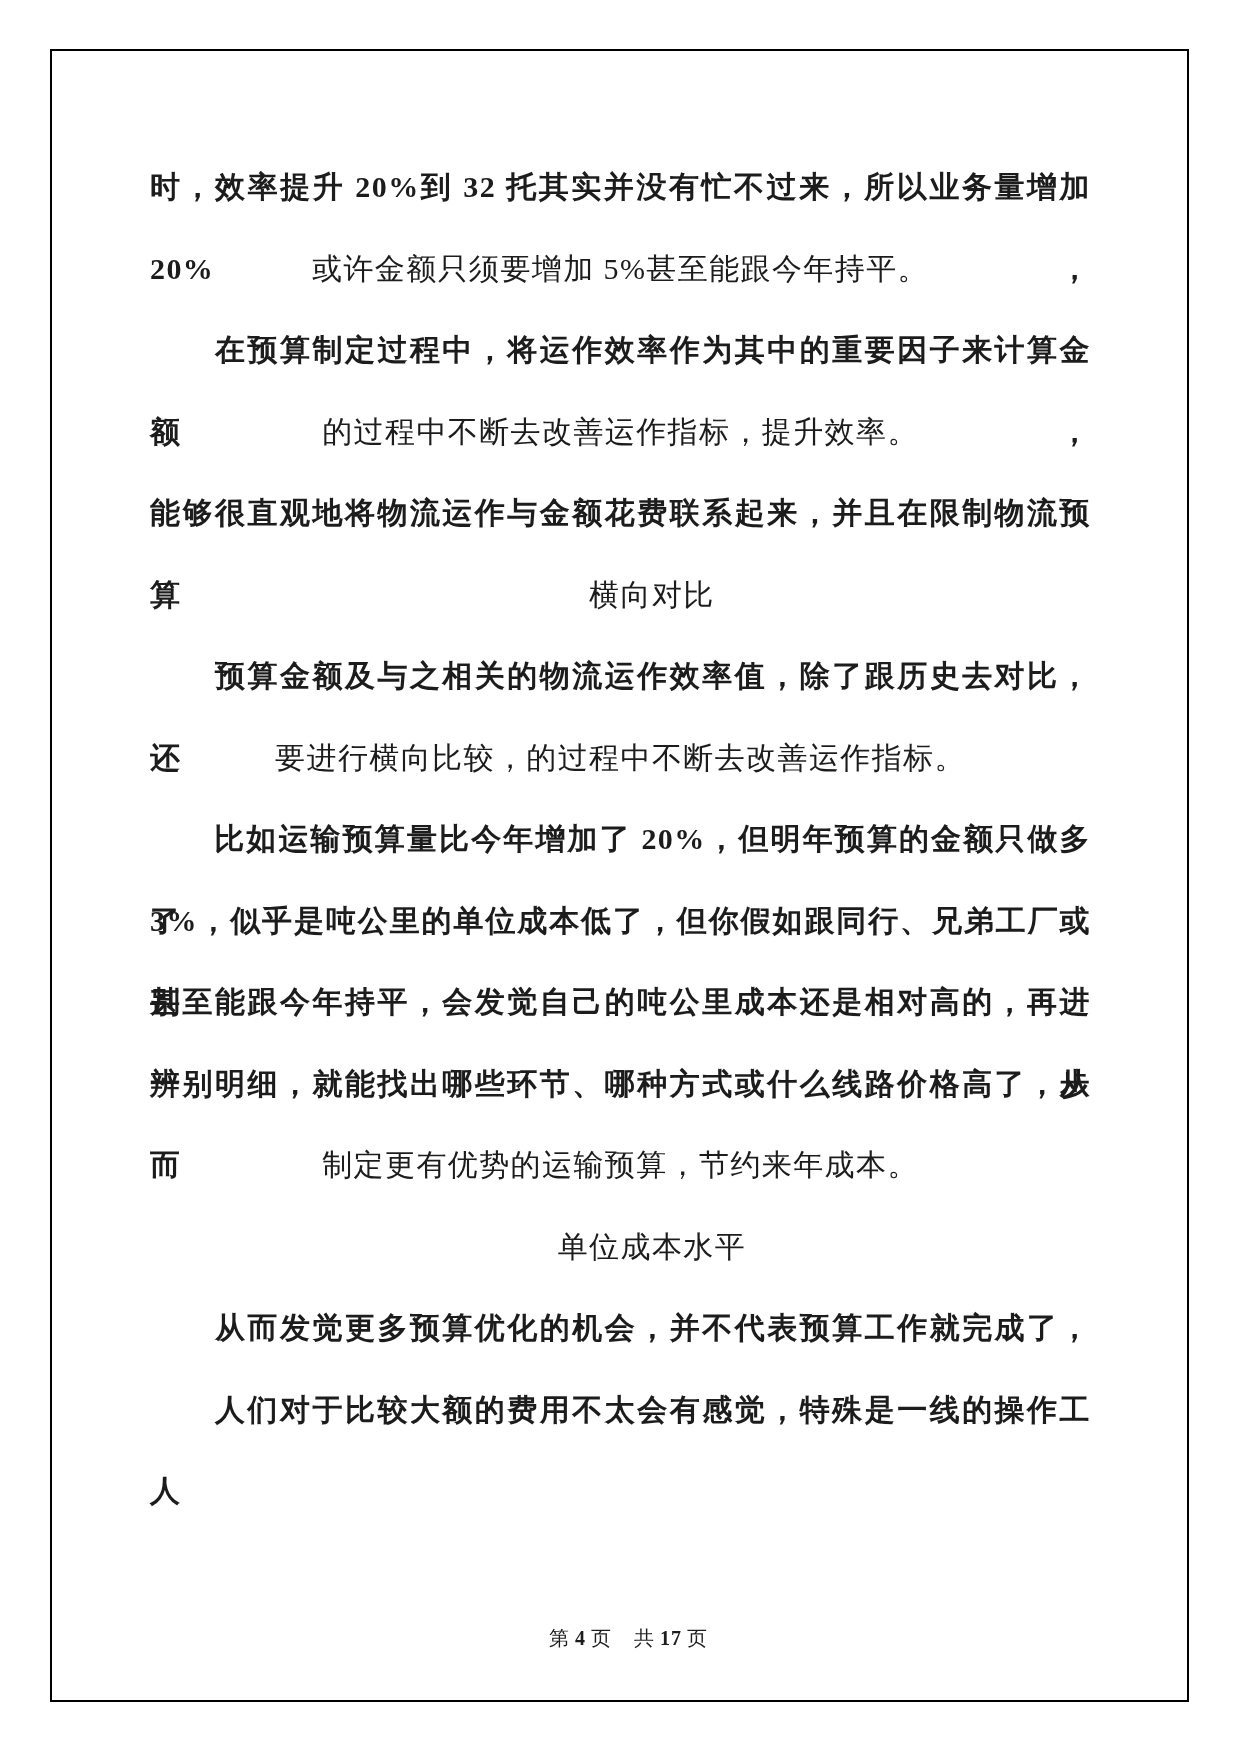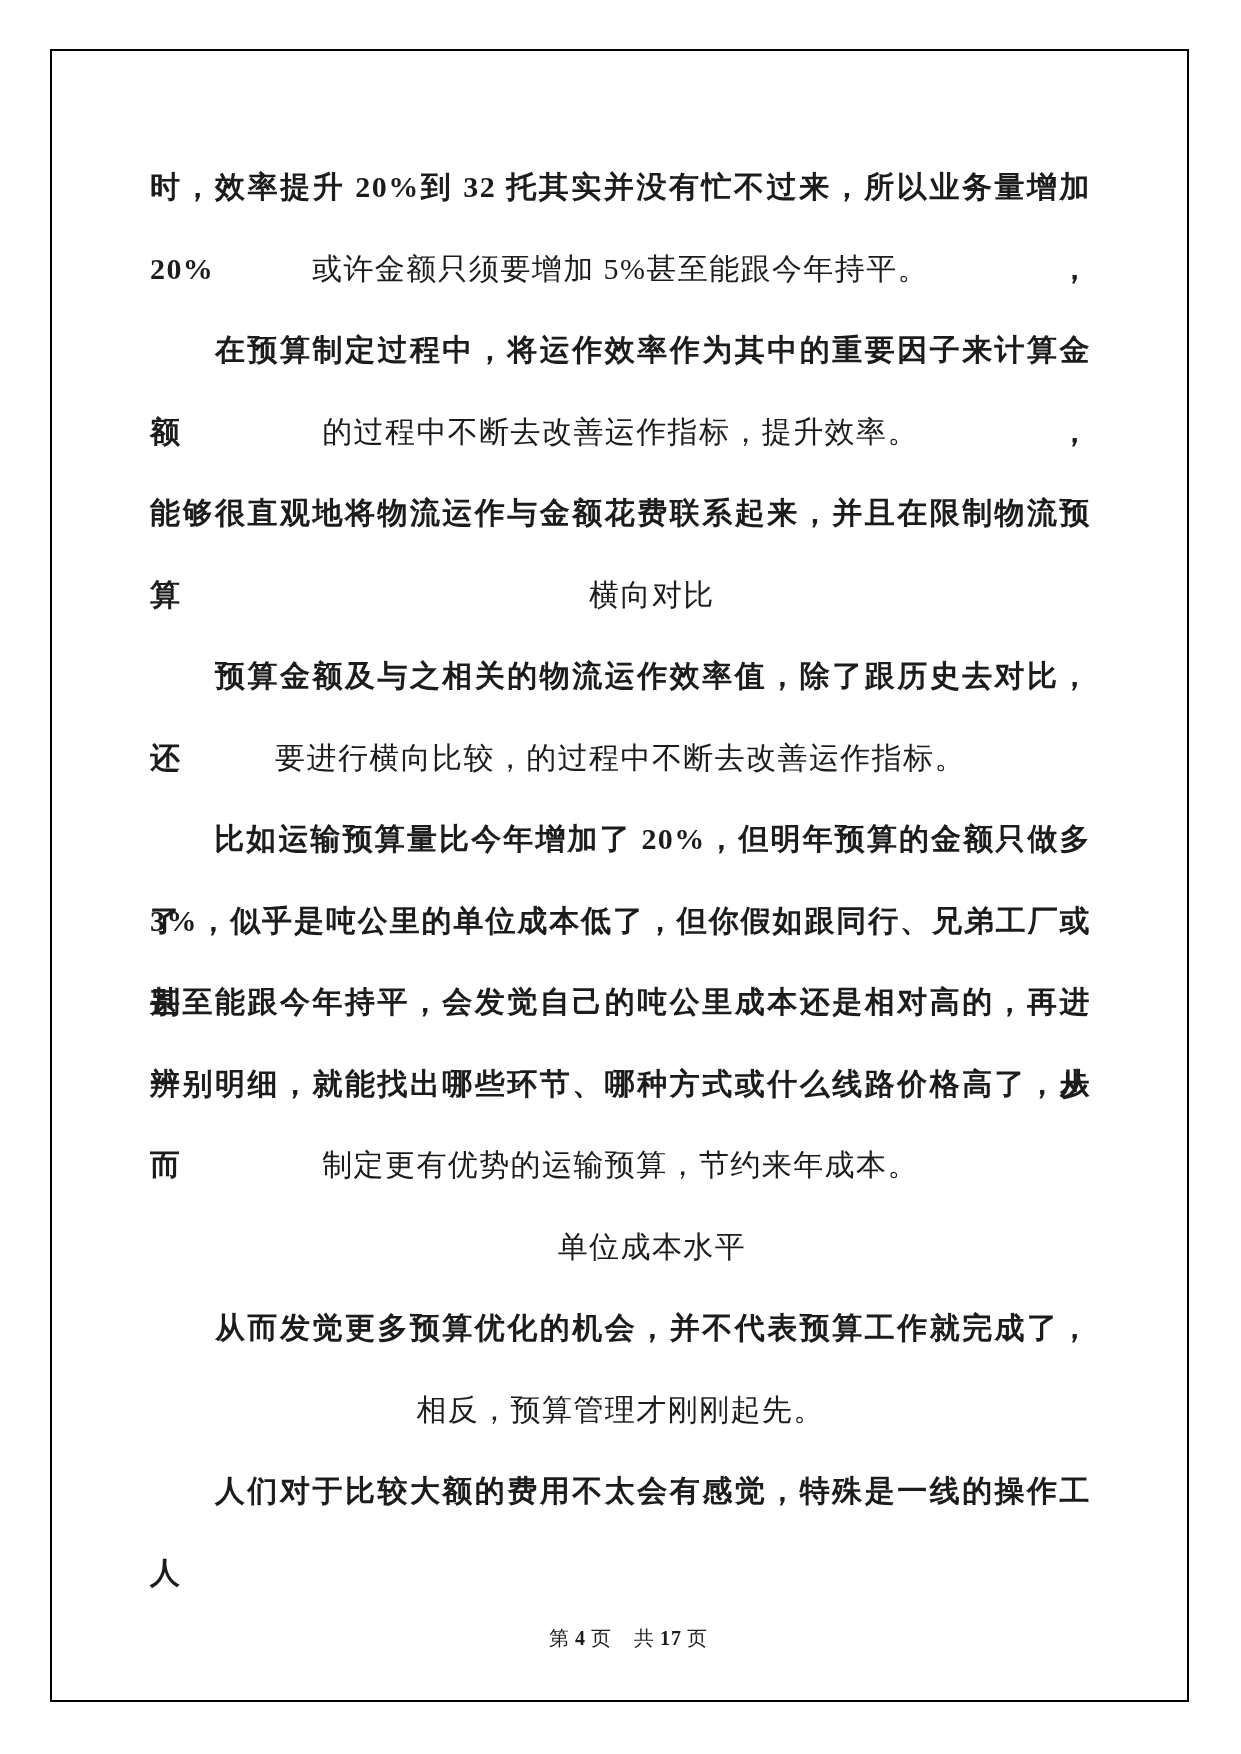--- a/index.html
+++ b/index.html
@@ -70,19 +70,18 @@
   <div class="line">　　横向对比</div>
   <div class="line stretch">　　预算金额及与之相关的物流运作效率值，除了跟历史去对比，还</div>
   <div class="line">要进行横向比较，的过程中不断去改善运作指标。</div>
   <div class="line stretch">　　比如运输预算量比今年增加了 20%，但明年预算的金额只做多了</div>
   <div class="line stretch">3%，似乎是吨公里的单位成本低了，但你假如跟同行、兄弟工厂或别</div>
   <div class="line stretch">甚至能跟今年持平，会发觉自己的吨公里成本还是相对高的，再进一步</div>
   <div class="line stretch">辨别明细，就能找出哪些环节、哪种方式或什么线路价格高了，从而</div>
   <div class="line">制定更有优势的运输预算，节约来年成本。</div>
   <div class="line">　　单位成本水平</div>
   <div class="line stretch">　　从而发觉更多预算优化的机会，并不代表预算工作就完成了，</div>
-  <div class="line">相反，预算管理才刚刚起先。</div>
   <div class="line stretch">　　人们对于比较大额的费用不太会有感觉，特殊是一线的操作工人</div>
 </div>
 
 <div class="footer">
   <span>第</span><b>4</b><span>页</span><span class="gap"></span><span>共</span><b>17</b><span>页</span>
 </div>
 
 </body></html>

